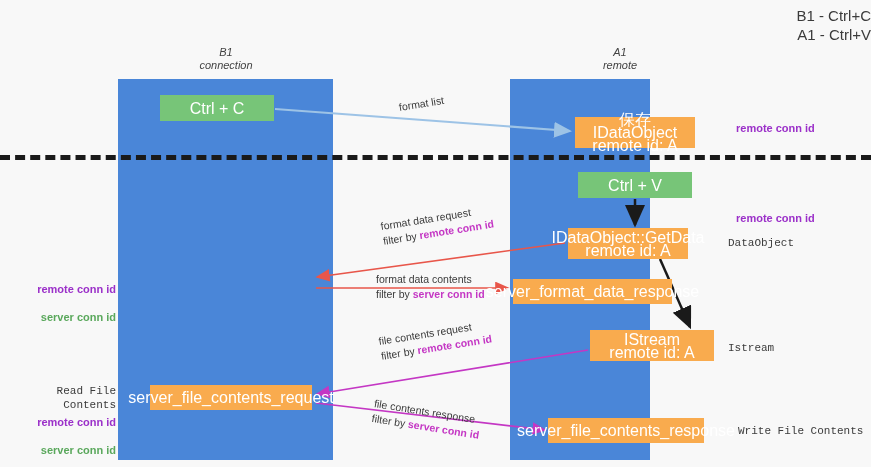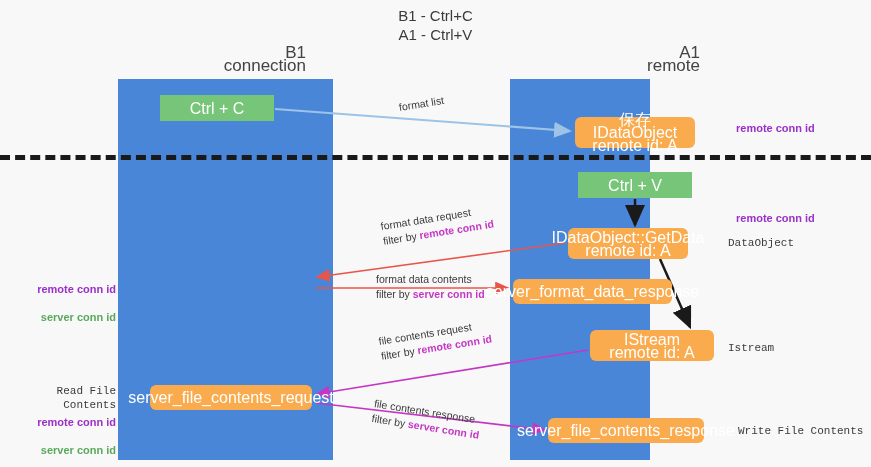--- a/index.html
+++ b/index.html
@@ -10,45 +10,45 @@
   }
   #stage{position:absolute;left:0;top:0;width:871px;height:467px;}
 
   
   .lane{position:absolute;background:#4a86d8;}
   #lane-b1{left:118px;top:79px;width:215px;height:381px;}
   #lane-a1{left:510px;top:79px;width:140px;height:381px;}
 
   
   #title{
-    position:absolute;left:0;top:6px;width:871px;text-align:center;
+    position:absolute;left:0;top:6px;width:871px;text-align:right;
     font-size:15px;color:#3b3b3b;line-height:19px;white-space:pre-line;
   }
   .lane-head{
-    position:absolute;text-align:right;font-size:17px;color:#434343;
-    line-height:13px;white-space:pre-line;
+    position:absolute;text-align:center;font-size:11px;color:#434343;
+    line-height:13px;white-space:pre-line;font-style:italic;
   }
   #head-b1{left:146px;top:46px;width:160px;}
   #head-a1{left:540px;top:46px;width:160px;}
 
   
   #divider{
     position:absolute;left:0;top:155px;width:871px;height:0;
     border-top:5px dashed #1a1a1a;
   }
 
   
   .node{
     position:absolute;box-sizing:border-box;
     display:flex;align-items:center;justify-content:center;
     text-align:center;color:#ffffff;font-size:16px;line-height:13px;
     white-space:pre-line;padding:2px 4px;
   }
   .green{background:#77c578;}
-  .orange{background:#f9ab4e;border-radius:6px;}
+  .orange{background:#f9ab4e;}
 
   #n-ctrlc{left:160px;top:95px;width:114px;height:26px;}
   #n-idataobject{left:575px;top:117px;width:120px;height:31px;}
   #n-ctrlv{left:578px;top:172px;width:114px;height:26px;}
   #n-getdata{left:568px;top:228px;width:120px;height:31px;}
   #n-fmt-req{left:150px;top:268px;width:162px;height:25px;}
   #n-fmt-resp{left:513px;top:279px;width:159px;height:25px;}
   #n-istream{left:590px;top:330px;width:124px;height:31px;}
   #n-file-req{left:150px;top:385px;width:162px;height:25px;text-align:right;}
   #n-file-resp{left:548px;top:418px;width:156px;height:25px;}

